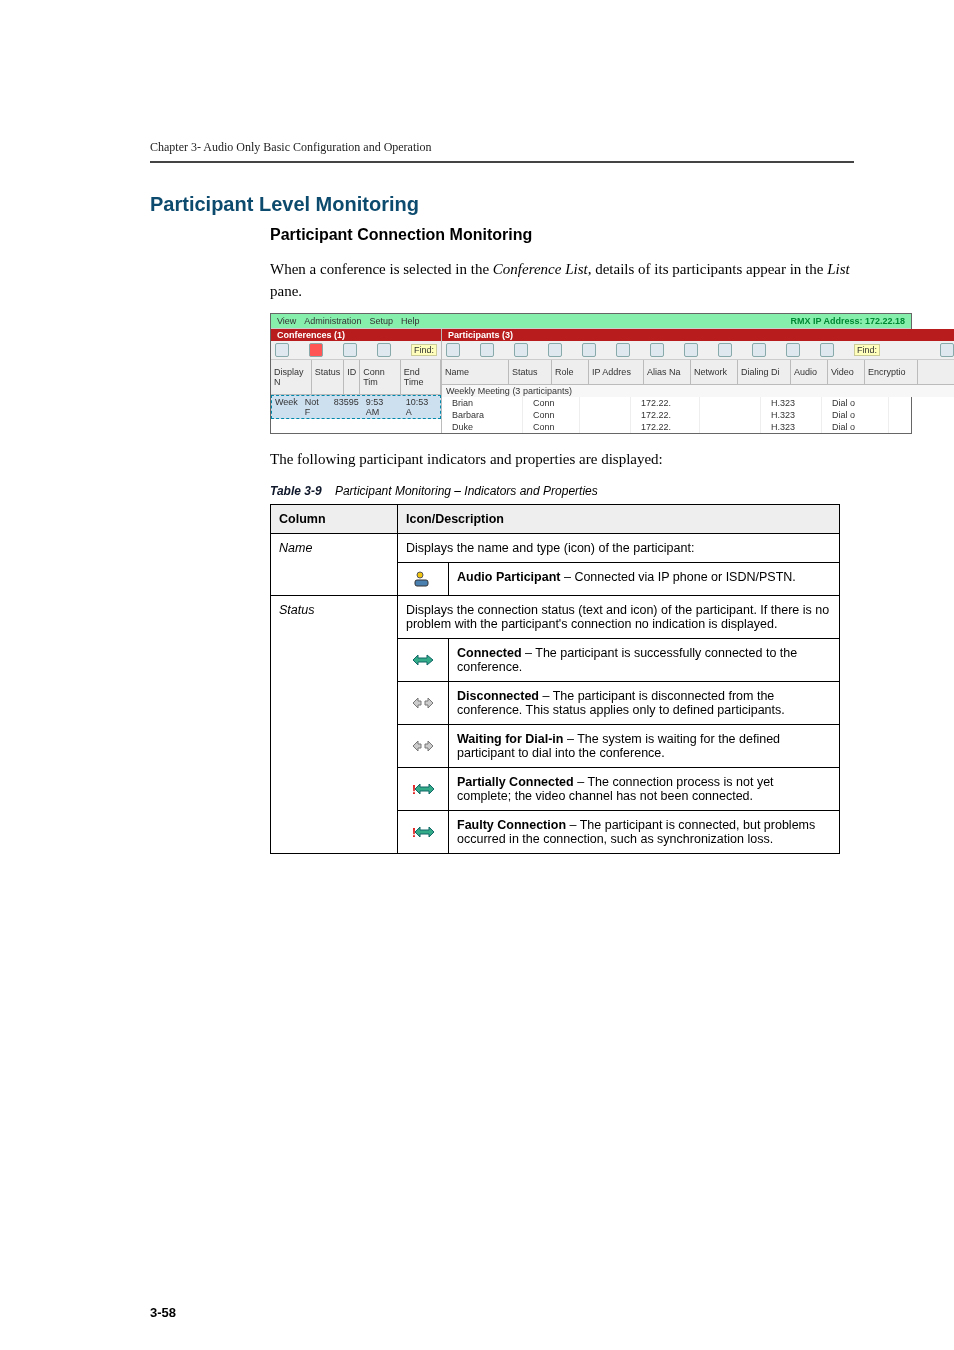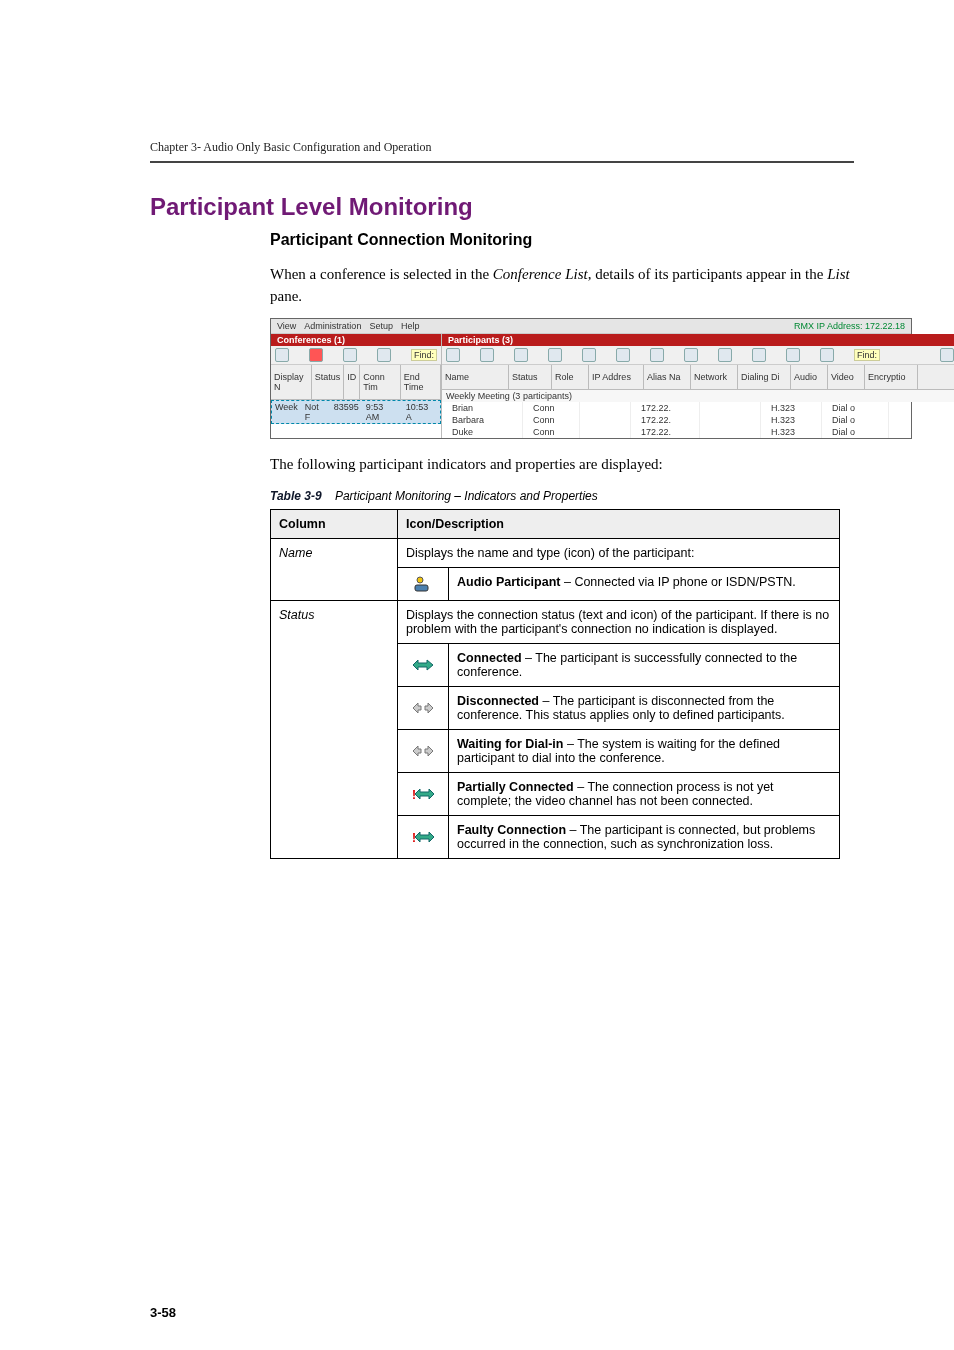--- a/index.html
+++ b/index.html
@@ -1,26 +1,26 @@
 <!DOCTYPE html>
 <html><head>
 <meta charset="utf-8">
 <style>
   html,body{margin:0;padding:0;font-family:Georgia,"Times New Roman",serif;color:#000;background:#fff}
   body{width:954px}
   .page{padding:140px 100px 0 150px}
   .chapter-line{font-size:12px;color:#222;margin-bottom:6px}
   .rule{border:none;border-top:2px solid #444;margin:0 0 30px 0}
-  h1.participant-level{font-family:Verdana,Arial,sans-serif;font-weight:700;color:#701a75;font-size:24px;margin:30px 0 10px 0}
+  h1.participant-level{font-family:Verdana,Arial,sans-serif;font-weight:700;color:#0c4a6e;font-size:20px;margin:30px 0 10px 0}
   h2.pcm{font-family:Verdana,Arial,sans-serif;font-weight:700;font-size:16px;margin:6px 0 10px 120px}
   .intro,.after-img{font-size:15px;line-height:1.45;margin-left:120px;margin-bottom:10px}
   .intro .it{font-style:italic}
   .screenshot{margin:6px 0 8px 120px;border:1px solid #666;background:#fff;width:640px;font-family:Tahoma,Arial,sans-serif;font-size:9px;color:#333}
-  .ss-menubar{display:flex;gap:8px;padding:2px 6px;background:#e5e5e5;border-bottom:1px solid #ccc}
-  .ss-rmx{margin-left:auto;color:#083;font-weight:400}
+  .ss-menubar{display:flex;gap:8px;padding:2px 6px;background:#86efac;border-bottom:1px solid #ccc}
+  .ss-rmx{margin-left:auto;color:#083;font-weight:700}
   .ss-body{display:flex}
   .ss-left{width:230px;border-right:1px solid #bbb}
   .ss-title-bar{background:#b91c1c;color:#fff;padding:1px 6px;font-weight:700;display:flex;justify-content:flex-start}
   .ss-toolbar{display:flex;gap:20px;align-items:center;padding:2px 4px;background:#f0f0f0;border-bottom:1px solid #ccc}
   .ss-toolbar .find-lbl{background:#ffb;border:1px solid #cc9;padding:0 2px}
   .ss-toolbar .ico{width:12px;height:12px;display:inline-block;background:#e0e8ef;border:1px solid #8aa;border-radius:2px}
   .ss-headrow{display:flex;background:#eee;border-bottom:1px solid #bbb}
   .ss-headrow span{padding:7px 3px;border-right:1px solid #bbb}
   .ss-selrow{display:flex;background:#cde0f0;border:1px dashed #08a}
   .ss-selrow span{padding:1px 3px;border-right:1px solid #cde0f0}

